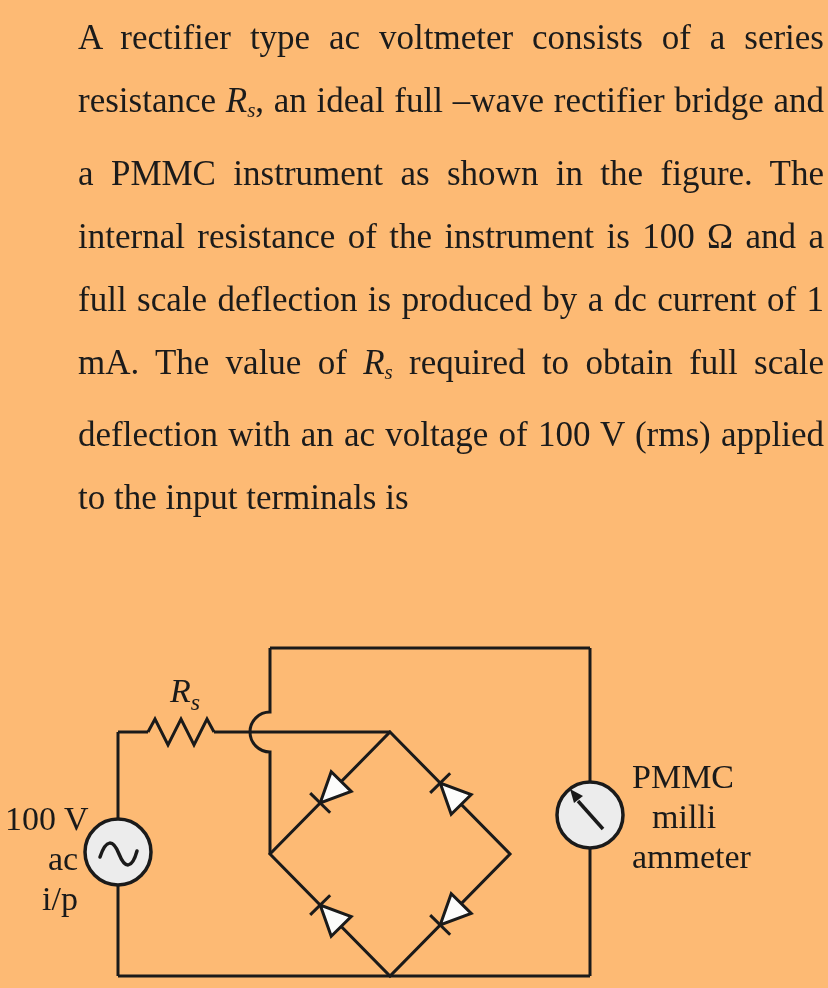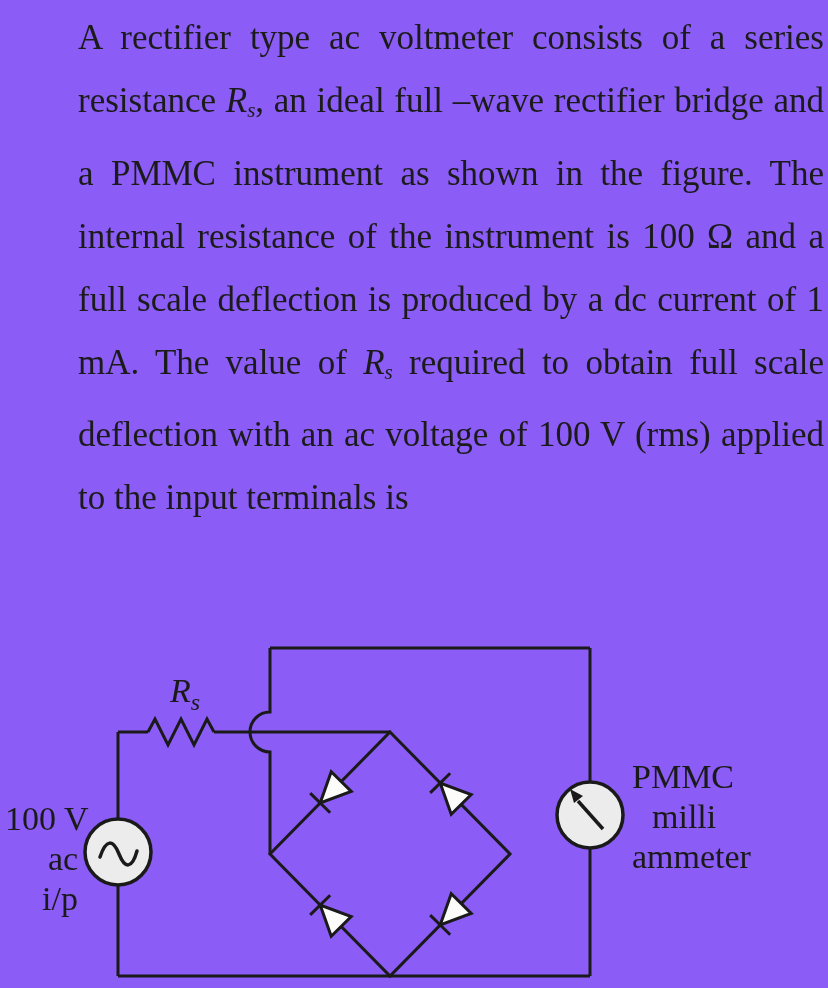--- a/index.html
+++ b/index.html
@@ -4,21 +4,21 @@
 <style>
   * { margin: 0; padding: 0; box-sizing: border-box; }
   body {
     background: #ffffff;
     font-family: "Liberation Serif", serif;
   }
   .page {
     position: relative;
     width: 828px;
     height: 988px;
-    background: #8b5cf6;
+    background: #fdba74;
     overflow: hidden;
     color: #1a1a1a;
   }
   .question {
     position: absolute;
     top: 6px;
     left: 78px;
     width: 746px;
     font-size: 35px;
     line-height: 63px;

